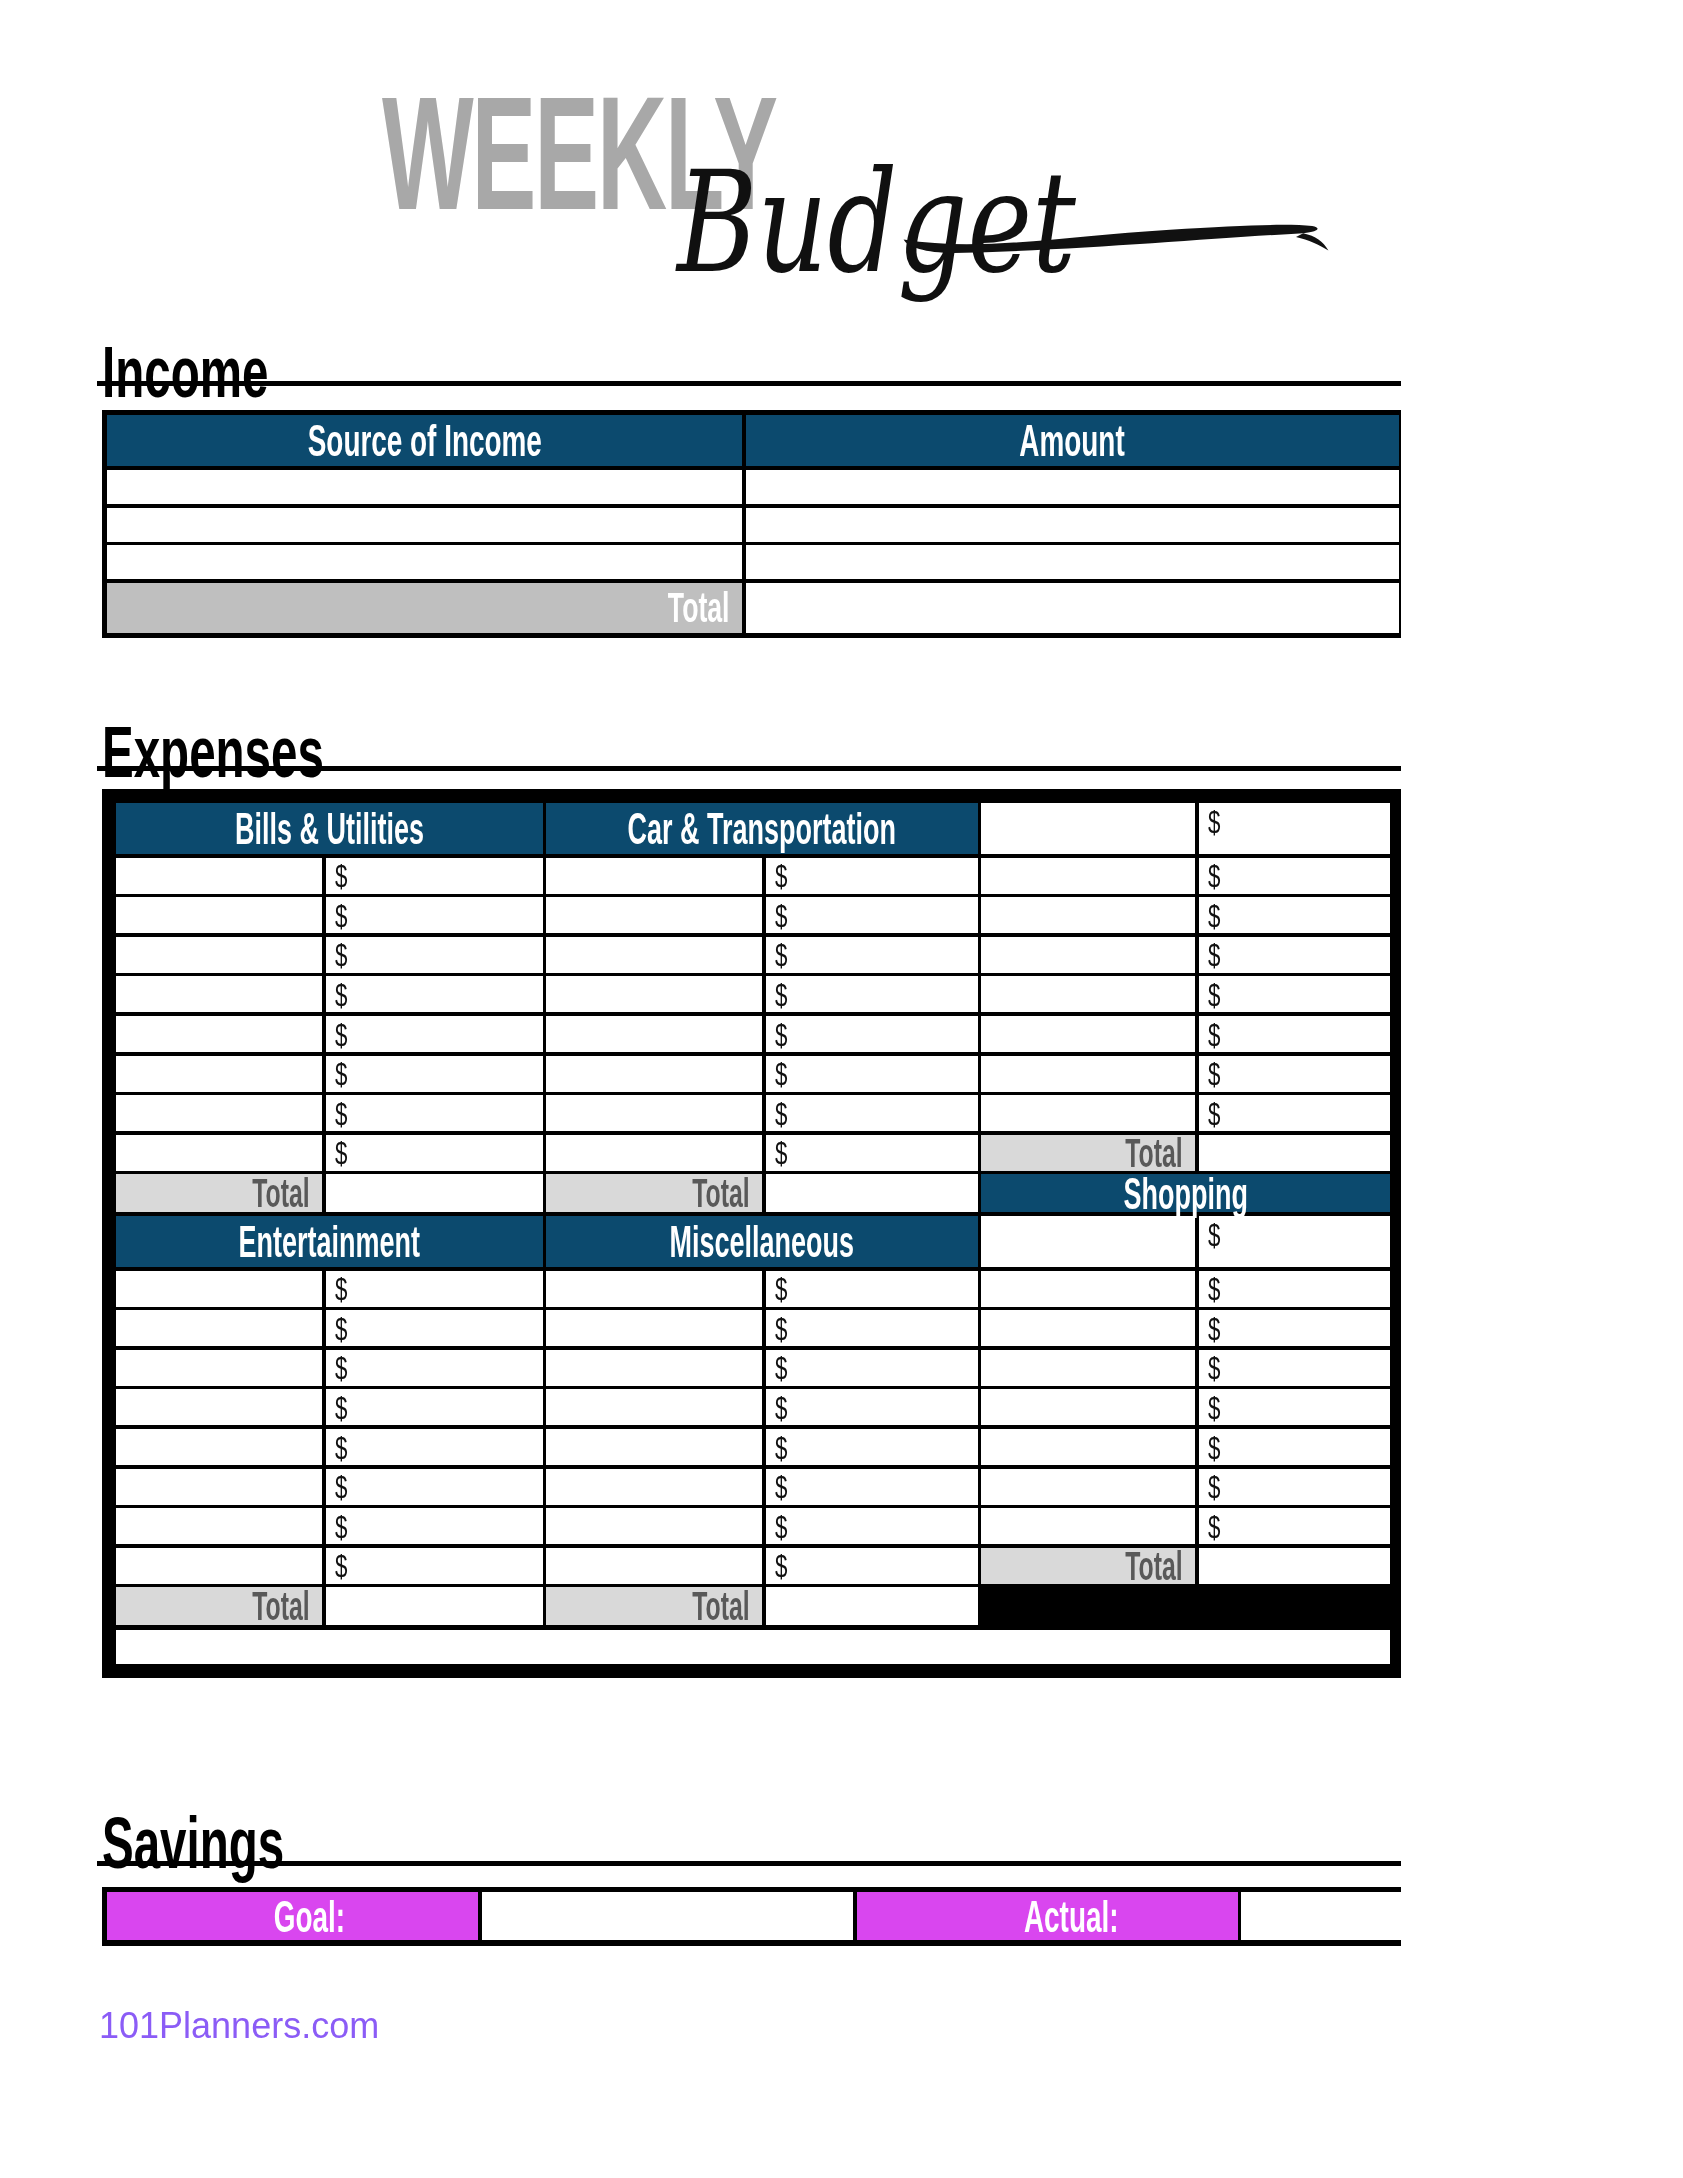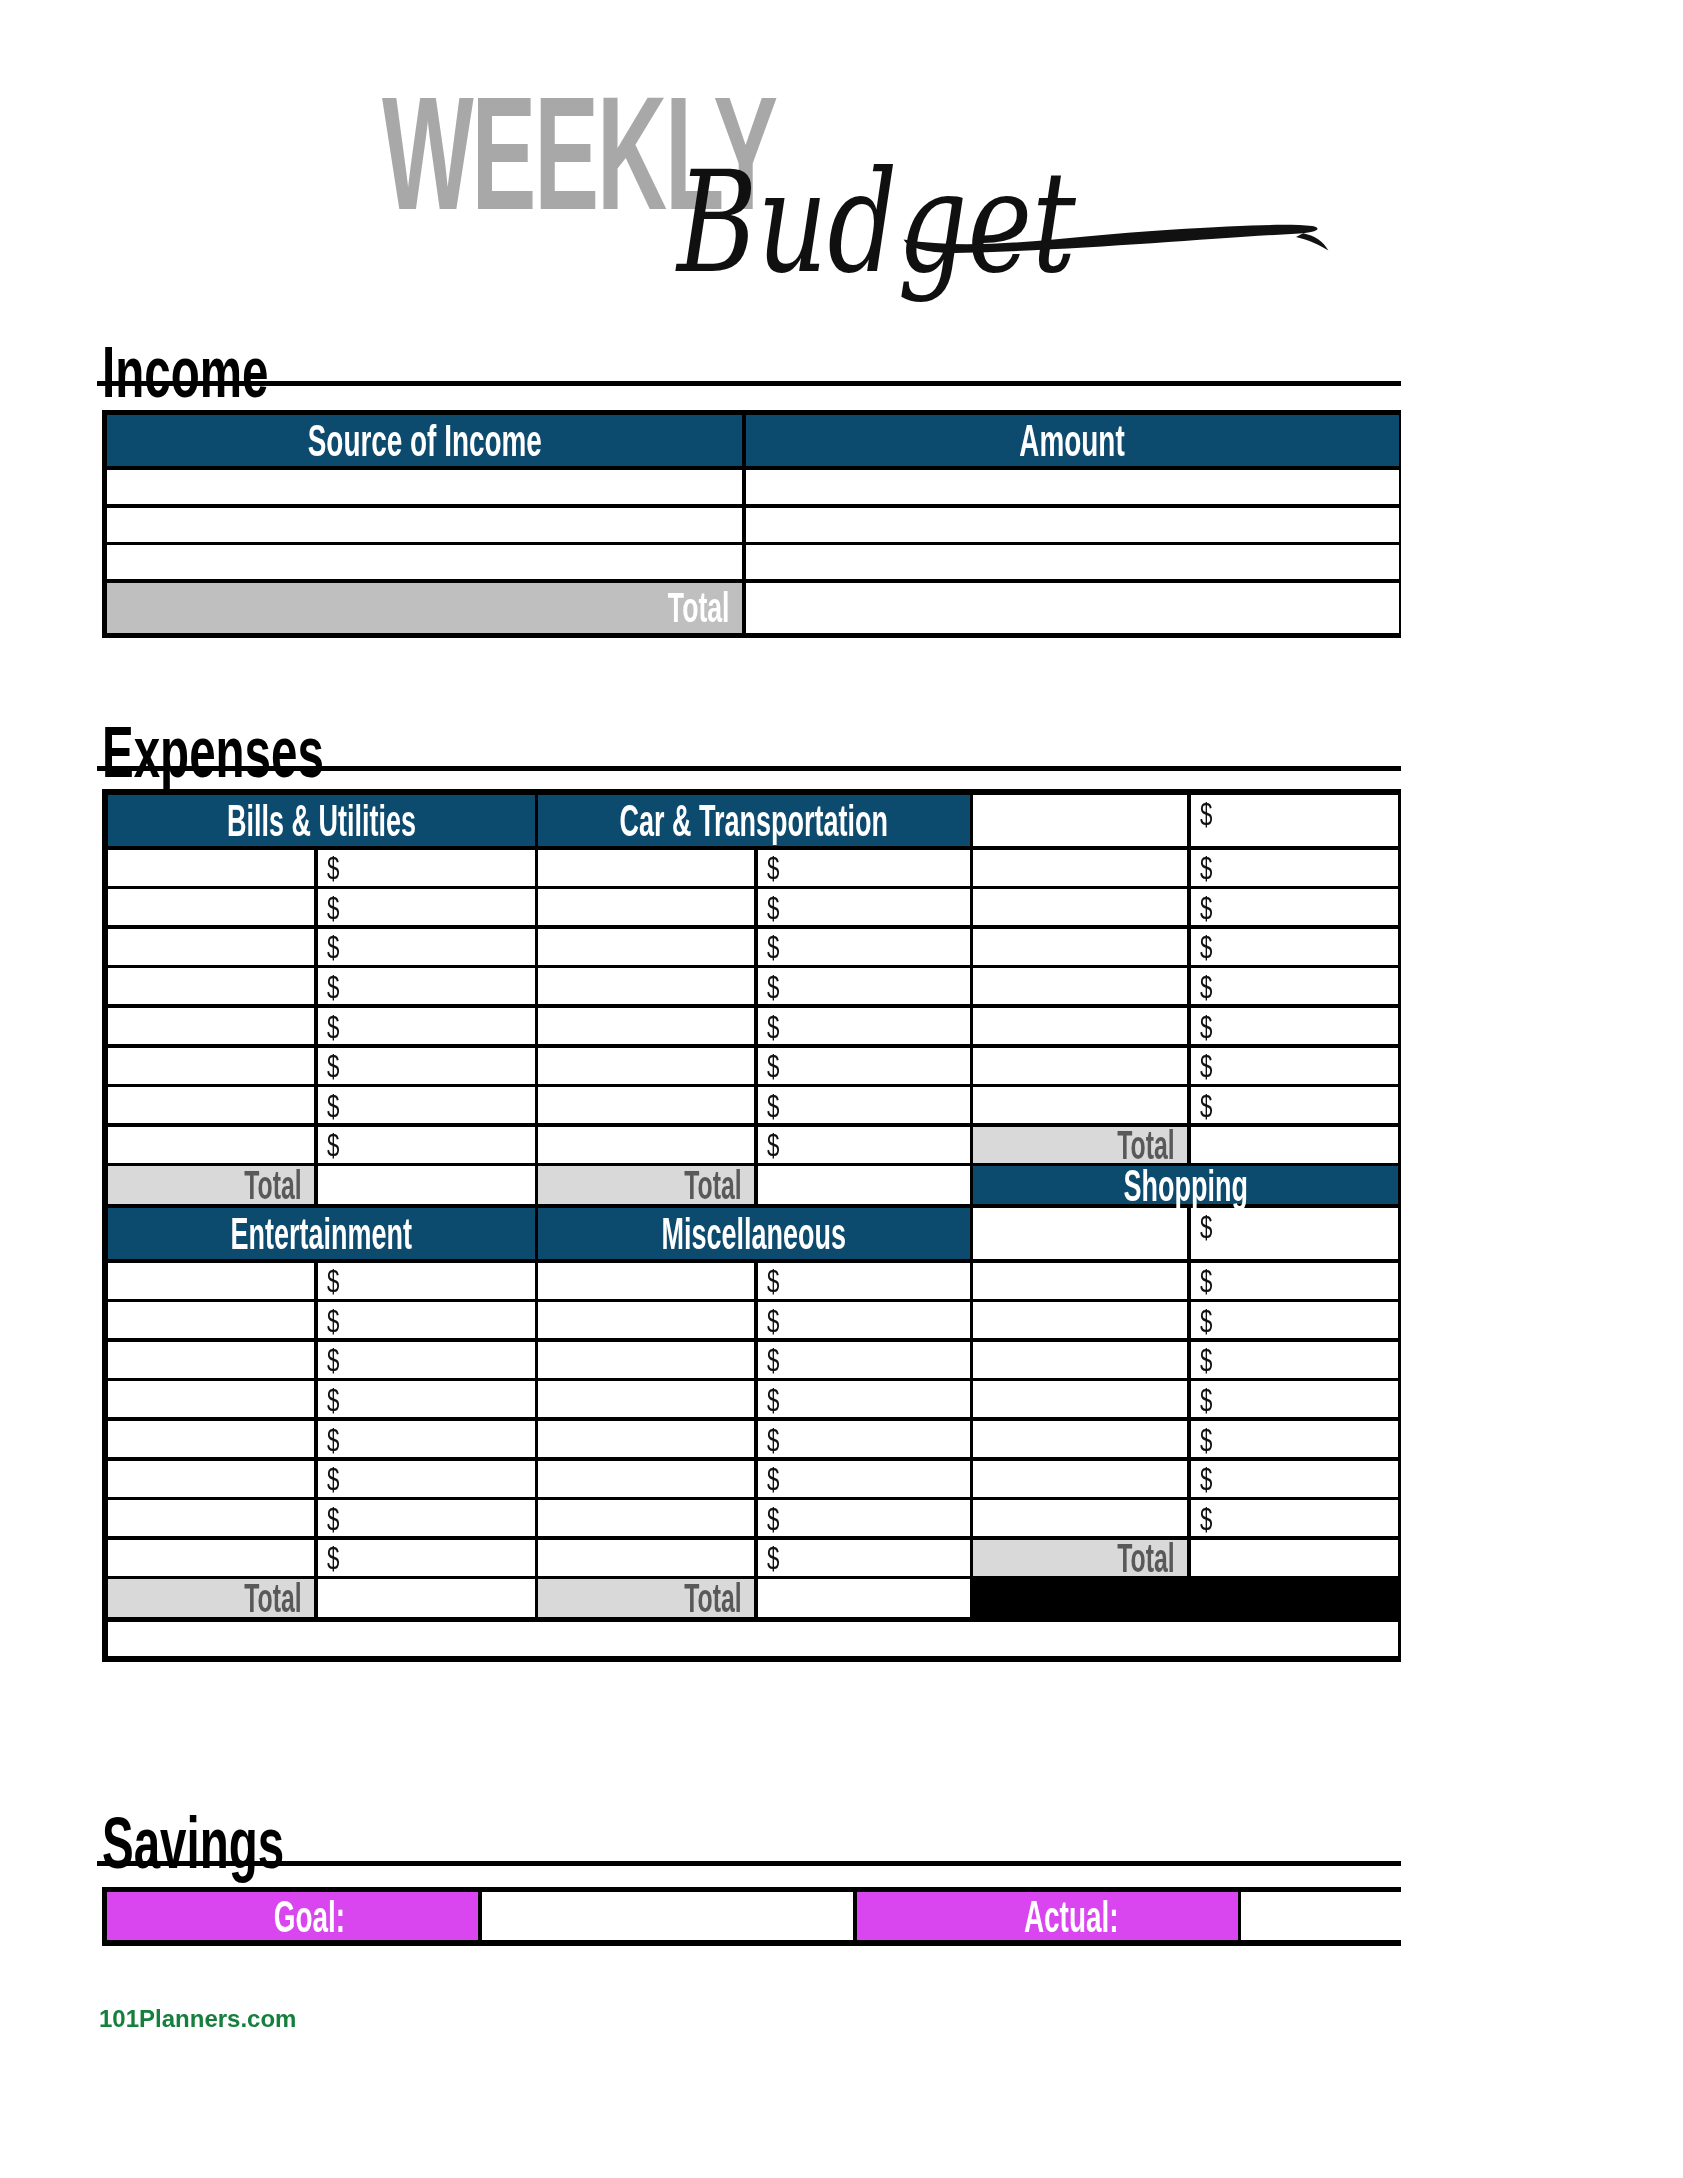--- a/index.html
+++ b/index.html
@@ -33,41 +33,41 @@
   .hdr .t{font-size:45px;color:#fff;}
   .span2{grid-column:span 2;}
 
   
   .income-tbl{left:102px;top:410px;width:1302px;grid-template-columns:635px 1fr;
               grid-template-rows:51px 34px 34px 34px 50px;}
   .income-total-label{background:#bfbfbf;justify-content:flex-end;padding-right:12.6px;}
   .income-total-label .t{font-size:43px;color:#fff;}
 
   
-  .exp-wrap{position:absolute;left:102px;top:789px;width:1302px;background:#000;padding:6px;
+  .exp-wrap{position:absolute;left:102px;top:789px;width:1302px;background:#000;padding:14px;
             box-sizing:border-box;display:flex;flex-direction:column;gap:4.5px;}
   .exp-grid{display:grid;grid-template-columns:206px 217px 216px 212px 214px 1fr;gap:3.6px;
             grid-template-rows:51px repeat(8,36px) 38px 51px repeat(8,36px) 38px;}
   .dollar-cell{align-items:flex-start;}
   .sym{font-family:"Liberation Sans",sans-serif;font-weight:normal;font-size:31px;line-height:1;
        transform:scaleX(.72);transform-origin:left top;margin:3.6px 0 0 9px;color:#111;display:inline-block;}
   .sub-total-label{background:#d9d9d9;justify-content:flex-end;padding-right:12.6px;}
   .sub-total-label .t{font-size:40px;color:#595959;}
   .exp-spacer{height:34px;background:#fff;}
   .exp-total-row{display:grid;grid-template-columns:643px 1fr;gap:3.6px;height:52px;}
   .total-exp-label{background:#a6a6a6;justify-content:flex-end;padding-right:14.4px;}
   .total-exp-label .t{font-size:47px;color:#fff;}
 
   
   .savings-tbl{left:102px;top:1887px;width:1481px;grid-template-columns:371px 371px 381px 1fr;
                grid-template-rows:48px;}
   .savings-label{background:#d946ef;justify-content:center;padding-right:10px;}
   .savings-label .t{font-size:45px;color:#fff;}
 
-  .footer-text{position:absolute;left:99px;top:2005px;font-size:24px;color:#15803d;font-weight:bold;}
+  .footer-text{position:absolute;left:99px;top:2005px;font-size:36px;color:#8b5cf6;}
 </style>
 </head>
 <body>
 
 <div class="page">
 
   <div class="logo-weekly">
     <span class="cond o-l sx60">WEEKLY</span>
   </div>
   <div class="logo-budget">

